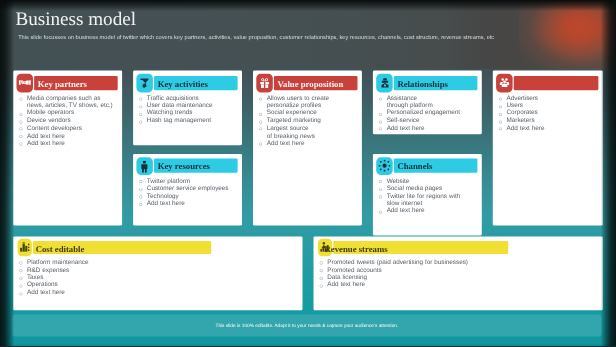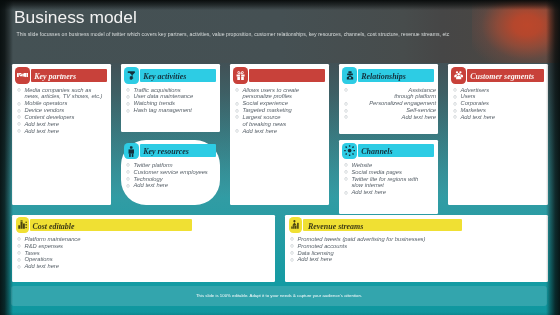--- a/index.html
+++ b/index.html
@@ -6,31 +6,31 @@
   body{width:560px;height:315px;overflow:hidden;background:#101314;
        font-family:"Liberation Sans",sans-serif;
        -webkit-font-smoothing:antialiased;}
   #slide{position:relative;width:560px;height:315px;overflow:hidden;}
 
   
   .hdr{position:absolute;left:0;top:0;width:560px;height:63.4px;
        background:linear-gradient(90deg,#445154 0%,#455053 50%,#474c4c 72%,#464646 79%,#4a4743 90%,#514b46 100%);}
   .hdr-glow{position:absolute;left:472px;top:-22px;width:134px;height:110px;
        background:radial-gradient(ellipse 50% 46% at 41% 43%, rgba(188,71,43,1) 0%, rgba(185,71,44,.96) 20%, rgba(172,76,52,.68) 44%, rgba(138,76,62,.30) 68%, rgba(96,74,70,0) 95%);}
-  .title{position:absolute;left:14px;top:6.5px;font-family:Liberation Sans, sans-serif;
+  .title{position:absolute;left:14px;top:6.5px;font-family:Liberation Serif, serif;
          font-size:17.4px;color:#f2f2f2;letter-spacing:0px;line-height:20px;}
   .subtitle{position:absolute;left:16.5px;top:30.5px;width:520px;font-size:5.15px;
          color:#dadede;line-height:7px;letter-spacing:.01px;white-space:nowrap;}
 
   
   .body{position:absolute;left:0;top:63px;width:560px;height:252px;background:linear-gradient(180deg,#359ba3 0%,#349ca4 50%,#149ba3 88%,#0f969e 100%);}
   .body-shade{position:absolute;left:0;top:63px;width:560px;height:135px;pointer-events:none;
        background:linear-gradient(180deg,rgba(70,58,62,.76) 0%,rgba(68,58,62,.62) 22%,rgba(66,58,62,.36) 52%,rgba(64,58,62,.13) 80%,rgba(64,58,62,0) 100%);}
 
-  .card{position:absolute;background:#ffffff;border-radius:1.2px;font-style:italic;}
+  .card{position:absolute;background:#ffffff;border-radius:1.2px;}
   .bar{position:absolute;left:19.2px;top:4.3px;right:4.3px;height:13.3px;border-radius:1px;}
   .iconbox{position:absolute;left:2.7px;top:3.1px;width:15.7px;height:16.6px;border-radius:4.2px;
            display:flex;align-items:center;justify-content:center;z-index:2;}
   .iconbox svg{display:block;}
   .bar-title{position:absolute;left:22.3px;top:4.3px;height:13.3px;line-height:16px;
            font-family:"Liberation Serif",serif;font-weight:bold;font-size:7.95px;color:#fbf4f2;
            letter-spacing:0px;white-space:nowrap;z-index:3;}
   .bar-title.dark{color:#3d3a16;}
   .bar-title.navy{color:#13303c;}
 
@@ -124,31 +124,32 @@
           <svg viewBox="0 0 24 25" width="9.1" height="9.5">
             <g fill="#ffffff">
               <path d="M11.4 5.2C11.4 2.9 9.6 0.6 7.2 0.6 5.2 0.6 3.8 2 3.8 3.8c0 2.6 2.9 4 7.6 4.2zM9.6 6.3C7.2 5.9 5.7 4.9 5.7 3.8c0-.8.7-1.4 1.5-1.4 1.3 0 2.3 1.4 2.4 3.9z"></path>
               <path d="M12.6 5.2C12.6 2.9 14.4 0.6 16.8 0.6c2 0 3.4 1.4 3.4 3.2 0 2.6-2.9 4-7.6 4.2zM14.4 6.3c2.4-.4 3.9-1.4 3.9-2.5 0-.8-.7-1.4-1.5-1.4-1.3 0-2.3 1.4-2.4 3.9z"></path>
               <rect x="1.4" y="9.3" width="21.2" height="5.1"></rect>
               <rect x="3.4" y="14.8" width="17.2" height="9.6"></rect>
               <rect x="10.4" y="8.6" width="3.2" height="16.2" fill="#c8413a"></rect>
             </g>
           </svg>
         </div>
+        <div class="bar-title">Value proposition</div>
         <ul class="items">
           <li>Allows users to create
 personalize profiles</li>
           <li>Social experience</li>
           <li>Targeted marketing</li>
           <li>Largest source
 of breaking news</li>
           <li>Add text here</li>
         </ul>
       </div>
-      <div class="card" style="left: 339px; top: 64.3px; width: 99px; height: 70px; text-align: right;">
+      <div class="card" style="left: 339px; top: 64.3px; width: 99px; height: 58px;">
         <div class="bar" style="background: rgb(45, 204, 228);"></div>
         <div class="iconbox" style="background: rgb(45, 204, 228);">
           <svg viewBox="0 0 22 24" width="8" height="8.7">
             <g fill="#13303c">
               <rect x="6.5" y="0.4" width="9" height="5.6" rx="1"></rect>
               <rect x="3.1" y="6.8" width="15.8" height="4.6" rx="0.6"></rect>
               <path d="M11 12.2 2.2 17.1v6.5h17.6v-6.5z"></path>
               <circle cx="11" cy="18.6" r="2.9" fill="#2dcce4"></circle>
               <rect x="9.8" y="11.1" width="2.4" height="2.2"></rect>
             </g>
@@ -170,30 +171,29 @@
             <g fill="#ffffff">
               <circle cx="8.3" cy="3.6" r="3.2"></circle>
               <circle cx="17.7" cy="3.6" r="3.2"></circle>
               <path d="M0.6 17.4v-3.1c0-2.6 2.6-4.3 5.9-4.3 1.3 0 2.5.25 3.5.7-1.8 1-2.9 2.5-2.9 4.3v2.4z"></path>
               <path d="M25.4 17.4v-3.1c0-2.6-2.6-4.3-5.9-4.3-1.3 0-2.5.25-3.5.7 1.8 1 2.9 2.5 2.9 4.3v2.4z"></path>
               <circle cx="13" cy="9.3" r="3.6"></circle>
               <path d="M5.9 22.6v-4.1c0-2.9 3.2-4.7 7.1-4.7s7.1 1.8 7.1 4.7v4.1z"></path>
             </g>
           </svg>
         </div>
-        <div class="bar-title">Customer segments</div>
         <ul class="items">
           <li>Advertisers</li>
           <li>Users</li>
           <li>Corporates</li>
           <li>Marketers</li>
           <li>Add text here</li>
         </ul>
       </div>
-      <div class="card" style="left: 121px; top: 139.7px; width: 99px; height: 65px; border-radius: 25px;">
+      <div class="card" style="left: 121px; top: 139.7px; width: 99px; height: 65px;">
         <div class="bar" style="background: rgb(45, 204, 228);"></div>
         <div class="iconbox" style="background: rgb(45, 204, 228);">
           <svg viewBox="0 0 14 24" width="6.5" height="11.1">
             <g fill="#13303c">
               <rect x="4.1" y="0.3" width="5.8" height="5.6" rx="1.6"></rect>
               <path d="M1.1 7.3h11.8v9.2H1.1z"></path>
               <rect x="2.4" y="16.2" width="3.6" height="7.5"></rect>
               <rect x="8" y="16.2" width="3.6" height="7.5"></rect>
             </g>
           </svg>
@@ -257,21 +257,21 @@
             <g fill="#4a4410">
               <circle cx="8.2" cy="2.8" r="2.6"></circle>
               <path d="M8.2 5.6 2.9 13.4h10.6z"></path>
               <rect x="0.6" y="15.4" width="3.6" height="5.6"></rect>
               <rect x="5.1" y="12.6" width="3.6" height="8.4"></rect>
               <rect x="9.6" y="14.2" width="3.6" height="6.8"></rect>
               <rect x="14.6" y="6.8" width="3.8" height="14.2"></rect>
             </g>
           </svg>
         </div>
-        <div class="bar-title dark" style="top: 4.1px; left: 23px; height: 11.7px;">Revenue streams</div>
+        <div class="bar-title dark" style="top: 4.1px; left: 10px; height: 11.7px;">Revenue streams</div>
         <ul class="items" style="top: 20.6px;">
           <li>Promoted tweets (paid advertising for businesses)</li>
           <li>Promoted accounts</li>
           <li>Data licensing</li>
           <li>Add text here</li>
         </ul>
       </div>
     </div>
 
   <div class="foot">

